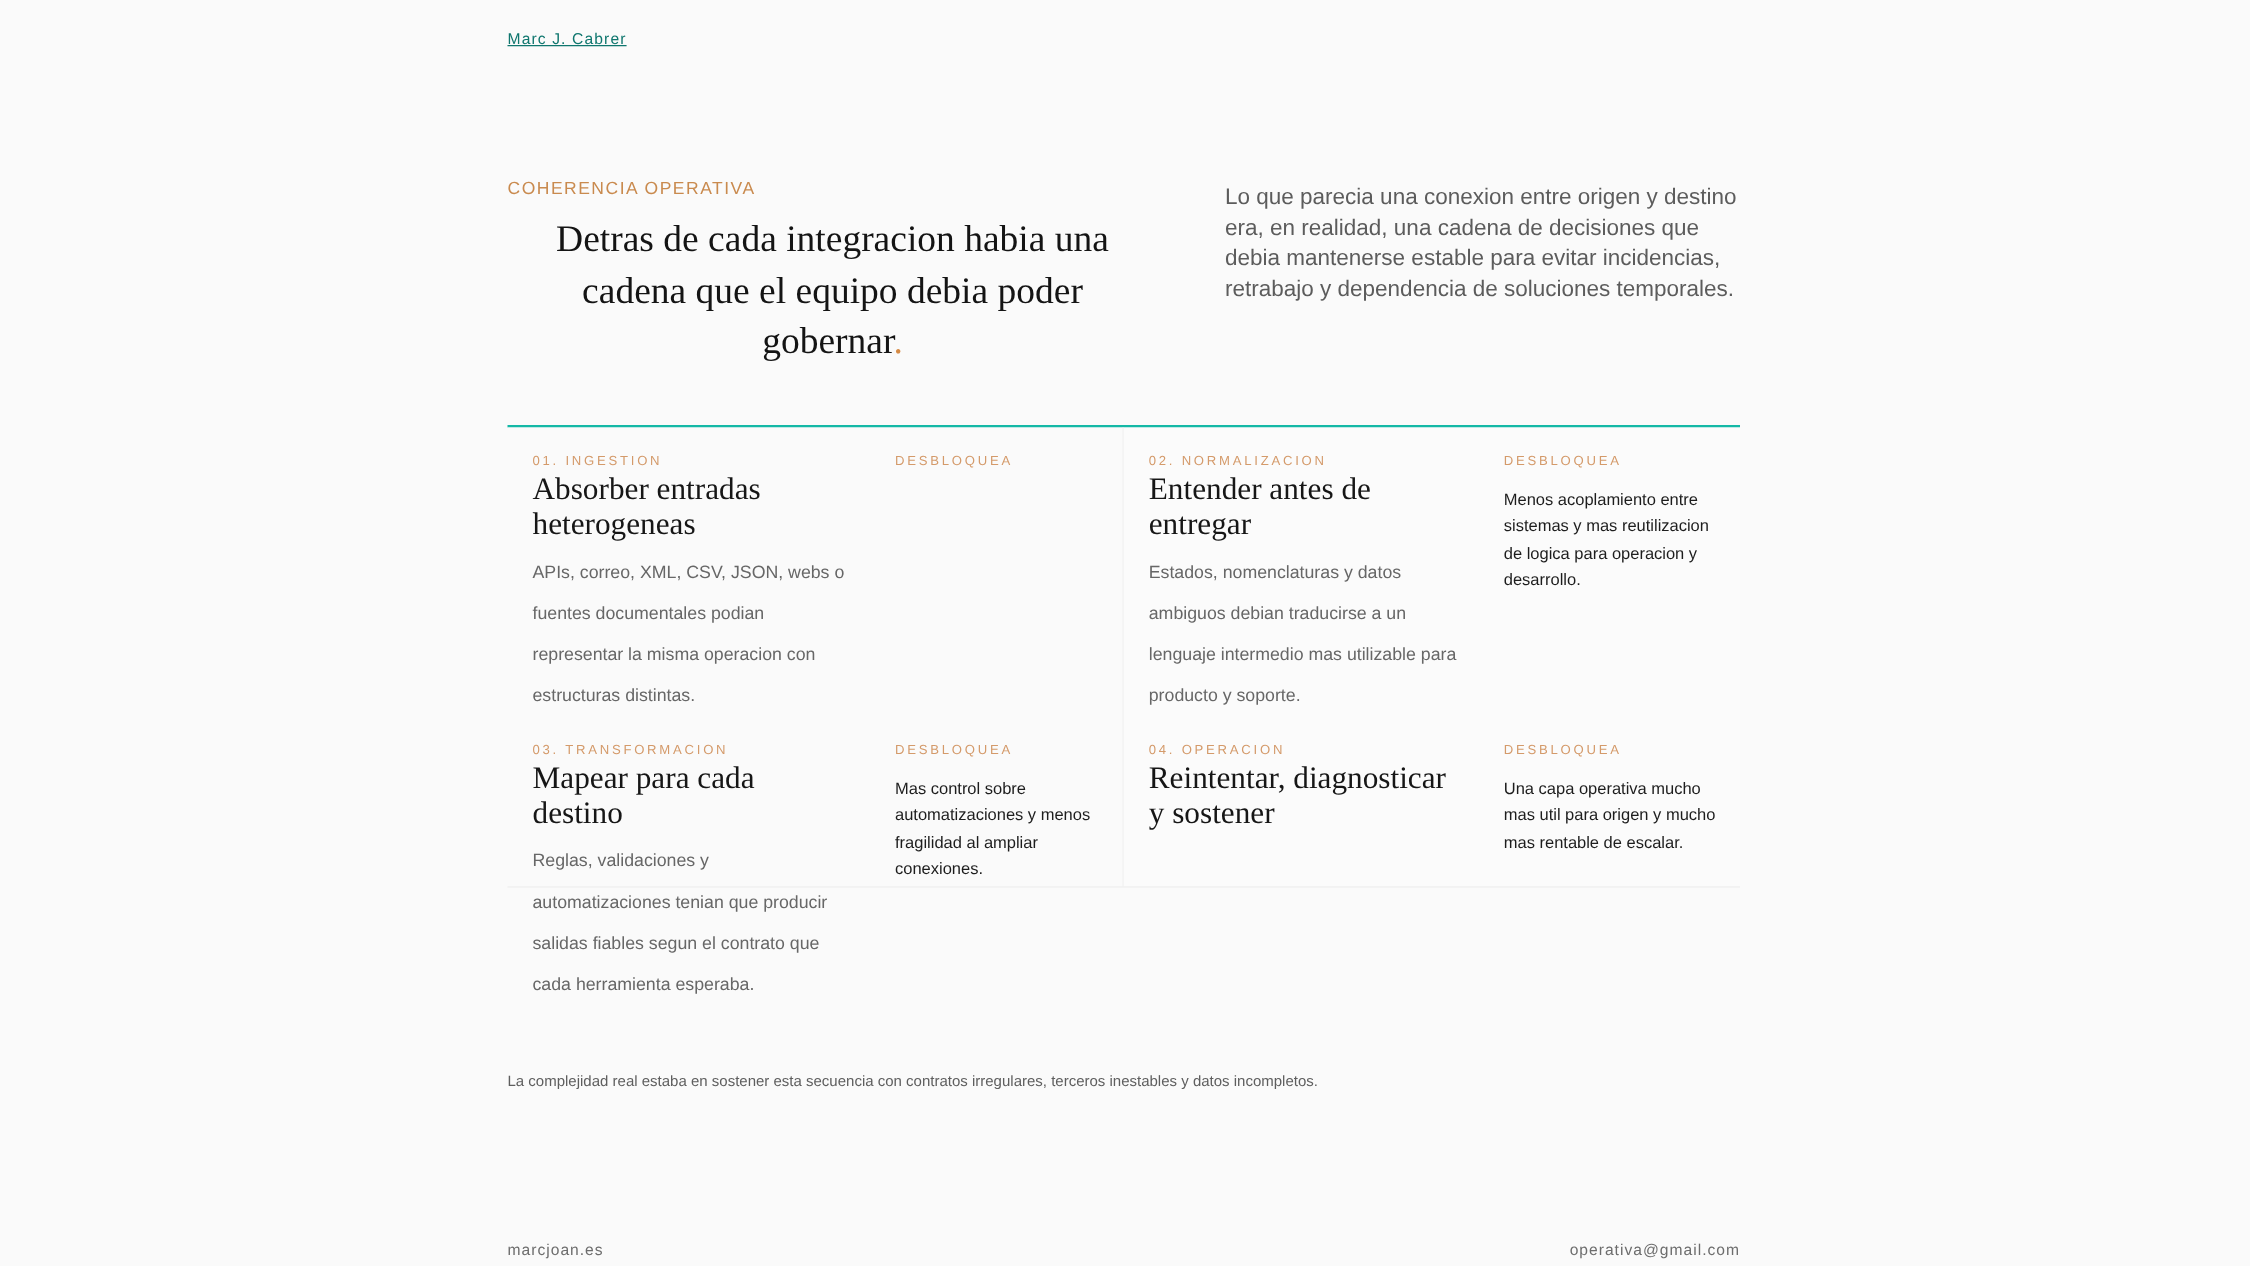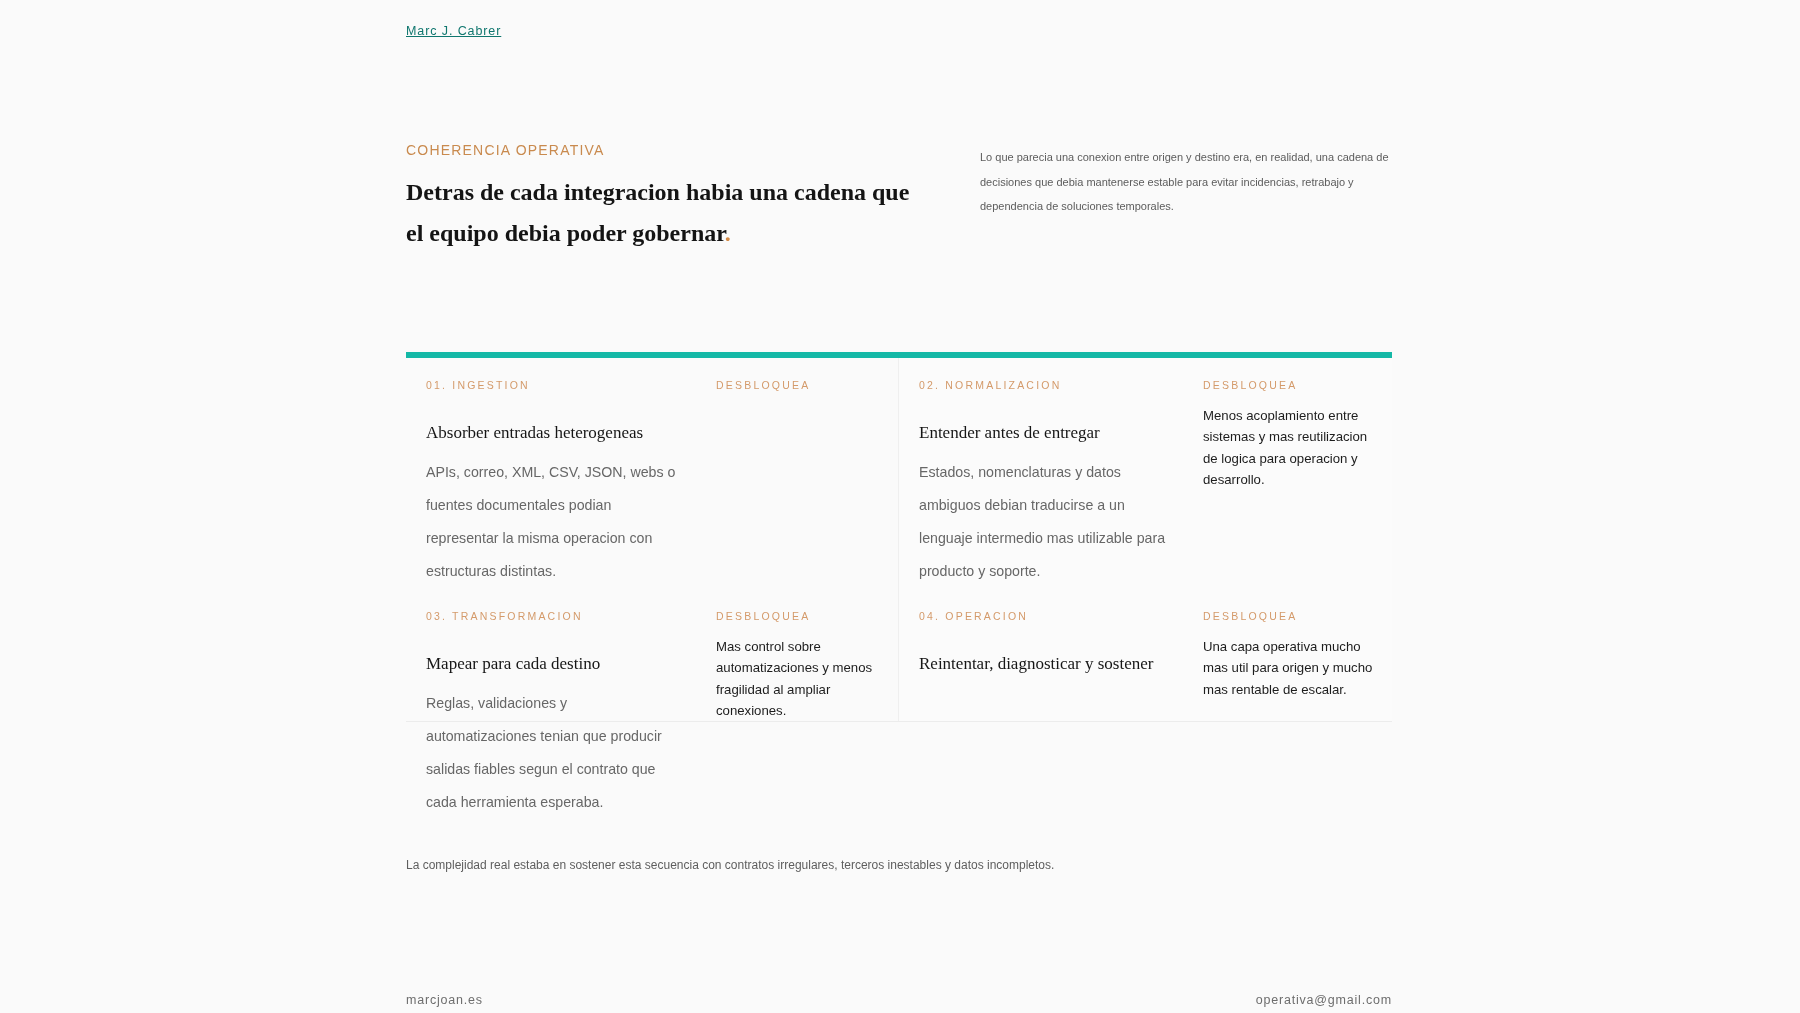--- a/index.html
+++ b/index.html
@@ -36,42 +36,43 @@
     font-size: 14px;
     letter-spacing: 1.2px;
     color: #c98a4e;
   }
   .headline {
     position: absolute;
     top: 172px;
     left: 0;
     width: 520px;
     font-family: "Liberation Serif", "DejaVu Serif", serif;
-    font-size: 24px;
+    font-size: 30px;
     line-height: 40.5px;
     color: #141414;
-    font-weight: bold;
+    font-weight: normal;
+    text-align: center;
   }
   .headline .dot { color: #d58a45; }
   .lede {
     position: absolute;
     top: 145px;
     left: 574px;
     width: 412px;
-    font-size: 11px;
+    font-size: 18px;
     line-height: 24.6px;
     color: #5c5c5c;
   }
   .grid {
     position: absolute;
-    top: 352px;
+    top: 340px;
     left: 0;
     width: 986px;
     height: 370px;
-    border-top: 6px solid #14b8a6;
+    border-top: 2px solid #14b8a6;
     border-bottom: 1px solid #ececec;
     display: grid;
     grid-template-columns: 493px 493px;
   }
   .half {
     position: relative;
     background: #fbfbfb;
   }
   .half.left { border-right: 1px solid #efefef; background: #fafafa; }
   .step {
@@ -93,23 +94,23 @@
   .half.right .step .side { left: 304px; }
   .label {
     font-size: 10.5px;
     letter-spacing: 2.2px;
     color: #d49a6a;
     text-transform: uppercase;
     height: 14px;
     line-height: 14px;
   }
   .step-title {
-    margin-top: 27px;
+    margin-top: 2px;
     font-family: "Liberation Serif", "DejaVu Serif", serif;
-    font-size: 17px;
+    font-size: 25px;
     line-height: 27.5px;
     color: #161616;
     font-weight: normal;
   }
   .step-desc {
     margin-top: 9px;
     font-size: 14.2px;
     line-height: 33px;
     color: #676767;
   }

